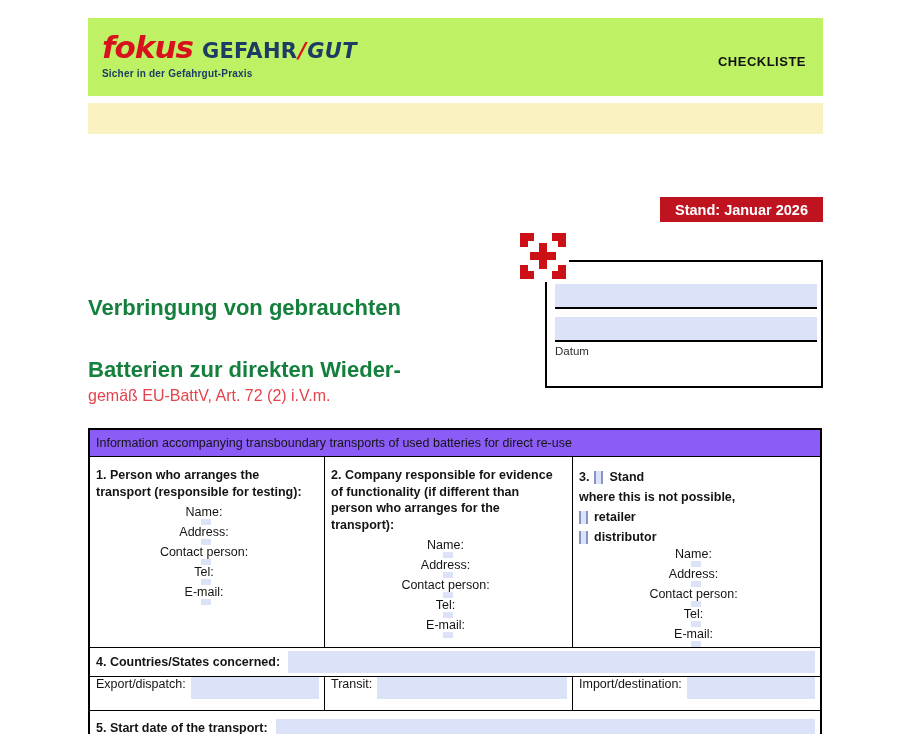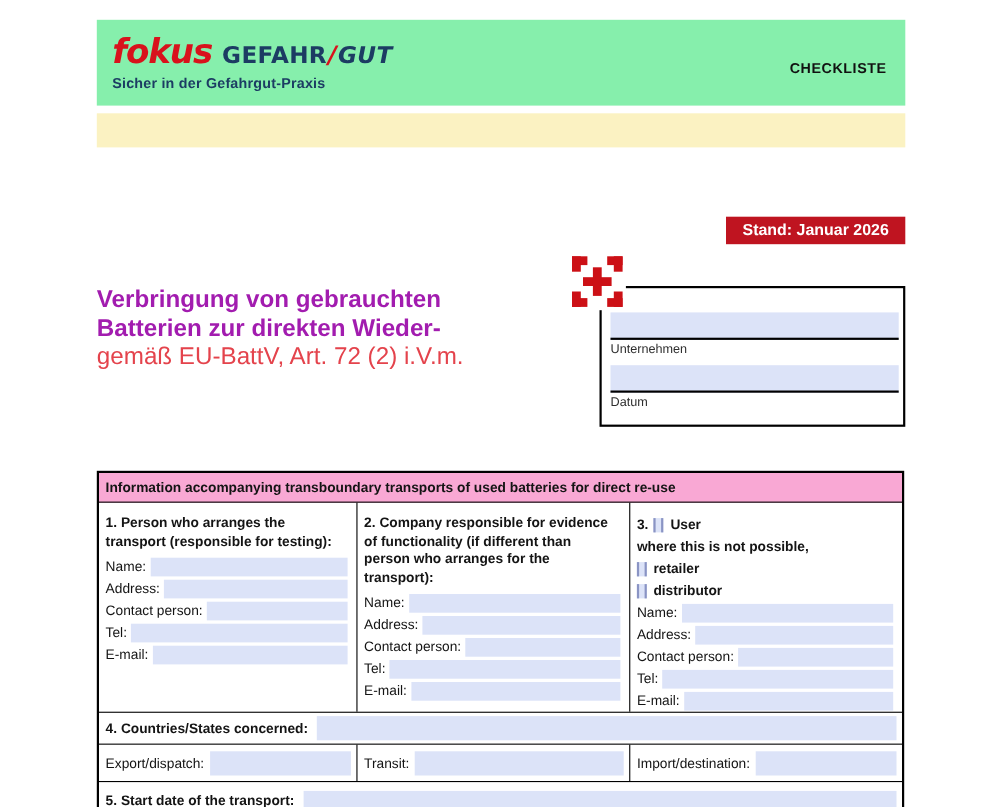--- a/index.html
+++ b/index.html
@@ -5,41 +5,41 @@
   * { margin:0; padding:0; box-sizing:border-box; }
   html,body { background:#ffffff; }
   body {
     width:909px; height:734px; position:relative; overflow:hidden;
     font-family:"Liberation Sans", sans-serif; color:#141414;
   }
 
   
   .band-yellow {
     position:absolute; left:88px; top:18px; width:735px; height:78px;
-    background:#86efac;
+    background:#bef264;
   }
   .logo { position:absolute; left:14px; top:11px; }
   .logo-line { display:flex; align-items:baseline; white-space:nowrap; }
   .logo-fokus {
     font-family:"DejaVu Sans", sans-serif;
     font-size:31px; font-weight:bold; font-style:italic;
     color:#d8121c; letter-spacing:-1px;
   }
   .logo-main {
     font-family:"DejaVu Sans", sans-serif;
     font-size:21px; font-weight:bold; color:#1c3c63;
     margin-left:9px; letter-spacing:0.3px;
   }
   .logo-slash {
     font-family:"DejaVu Sans", sans-serif;
     font-size:22px; font-weight:bold; font-style:italic; color:#d8121c;
     margin:0 1px;
   }
   .logo-tagline {
-    font-size:13px; font-weight:bold; color:#1c3c63; margin-top:3px;
+    font-size:10px; font-weight:bold; color:#1c3c63; margin-top:3px;
     letter-spacing:0.2px;
   }
   .checkliste {
     position:absolute; right:17px; top:36px;
     font-size:13px; font-weight:bold; color:#111; letter-spacing:0.5px;
   }
   .band-light {
     position:absolute; left:88px; top:103px; width:735px; height:31px;
     background:#fbf2c2;
   }
@@ -47,25 +47,26 @@
   
   .stand-badge {
     position:absolute; left:660px; top:197px; width:163px; height:25px;
     background:#bf1420; color:#ffffff; font-size:14.5px; font-weight:bold;
     display:flex; align-items:center; justify-content:center;
   }
 
   
   .title-block { position:absolute; left:88px; top:259px; width:450px; }
   .title-line {
-    display:block; font-size:22px; font-weight:bold; color:#a21caf;
+    display:block; font-size:22px; font-weight:bold; color:#15803d;
     line-height:26px;
+    margin-top:36px;
   }
   .subtitle-line {
-    display:block; font-size:22px; font-weight:normal; color:#e4434c;
+    display:block; font-size:16px; font-weight:normal; color:#e4434c;
     line-height:26px;
   }
 
   
   .company-box {
     position:absolute; left:545px; top:260px; width:278px; height:128px;
     border:2px solid #000; background:#fff;
   }
   .cb-inner { padding:22px 6px 0 8px; }
   .cb-group { margin-bottom:8px; }
@@ -88,29 +89,29 @@
   .ch-br { right:0; bottom:0; border-bottom:8px solid #cc1016; border-right:8px solid #cc1016; }
   .ch-plus-h { position:absolute; left:10px; top:19px; width:26px; height:8px; background:#cc1016; }
   .ch-plus-v { position:absolute; left:19px; top:10px; width:8px; height:26px; background:#cc1016; }
 
   
   .main-table {
     position:absolute; left:88px; top:428px; width:734px;
     border:2px solid #000; font-size:12.5px; background:#fff;
   }
   .t-header {
-    height:27px; background:#f9a8d4; border-bottom:1.5px solid #000;
-    font-weight:bold; display:flex; align-items:center; padding-left:6px;
+    height:27px; background:#8b5cf6; border-bottom:1.5px solid #000;
+    font-weight:normal; display:flex; align-items:center; padding-left:6px;
   }
   .t-body { display:grid; grid-template-columns:235px 248px 1fr; height:190px; }
   .t-cell { padding:10px 8px 0 6px; border-right:1.5px solid #000; overflow:hidden; }
   .t-cell:last-child { border-right:none; }
   .cell-heading { font-weight:bold; line-height:16.5px; margin-bottom:5px; }
   .opt-line { font-weight:bold; line-height:20px; display:flex; align-items:center; }
-  .f-line { display:flex; align-items:center; height:20px; }
+  .f-line { display:flex; align-items:center; height:20px;flex-direction:column; }
   .f-label { white-space:nowrap; margin-right:4px; }
   .f-input { flex:1 1 auto; height:17px; background:#dce3f8; min-width:10px; }
   .checkbox {
     display:inline-block; width:9px; height:13px; background:#dce3f8;
     border-left:2px solid #8a94c4; border-right:2px solid #8a94c4;
     margin:0 6px 0 2px; flex:0 0 auto;
   }
   .cb-first { margin-left:5px; }
 
   .t-row4 {
@@ -118,21 +119,21 @@
     display:flex; align-items:center; padding:0 5px 0 6px;
   }
   .t-row4 .row-label { font-weight:bold; white-space:nowrap; margin-right:8px; }
   .row-input { flex:1 1 auto; height:22px; background:#dce3f8; }
 
   .t-states {
     height:34px; border-top:1.5px solid #000;
     display:grid; grid-template-columns:235px 248px 1fr;
   }
   .state-cell {
-    display:flex; align-items:center; border-right:1.5px solid #000;
+    display:flex; align-items:flex-start; border-right:1.5px solid #000;
     padding:0 5px 0 6px;
   }
   .state-cell:last-child { border-right:none; }
   .state-cell .f-label { margin-right:5px; }
   .state-input { flex:1 1 auto; height:22px; background:#dce3f8; }
 
   .t-row5 {
     height:42px; border-top:1.5px solid #000;
     display:flex; align-items:flex-start; padding:8px 5px 0 6px;
   }
@@ -162,21 +163,20 @@
 <div class="title-block">
   <span class="title-line">Verbringung von gebrauchten</span>
   <span class="title-line">Batterien zur direkten Wieder-</span>
   <span class="subtitle-line">gemäß EU-BattV, Art. 72 (2) i.V.m.</span>
 </div>
 
 <div class="company-box">
   <div class="cb-inner">
     <div class="cb-group">
       <div class="cb-input"></div>
-      <div class="cb-label">Unternehmen</div>
     </div>
     <div class="cb-group">
       <div class="cb-input"></div>
       <div class="cb-label">Datum</div>
     </div>
   </div>
 </div>
 
 <div class="crosshair">
   <div class="ch-box">
@@ -240,21 +240,21 @@
       <div class="f-line">
           <span class="f-label">E-mail:</span>
           <span class="f-input"></span>
         </div>
     </div>
 
     <div class="t-cell">
       <div class="opt-line">
         <span>3.</span>
         <span class="checkbox cb-first"></span>
-        <span>User</span>
+        <span>Stand</span>
       </div>
       <div class="opt-line">where this is not possible,</div>
       <div class="opt-line">
         <span class="checkbox" style="margin-left:0;"></span>
         <span>retailer</span>
       </div>
       <div class="opt-line">
         <span class="checkbox" style="margin-left:0;"></span>
         <span>distributor</span>
       </div>

